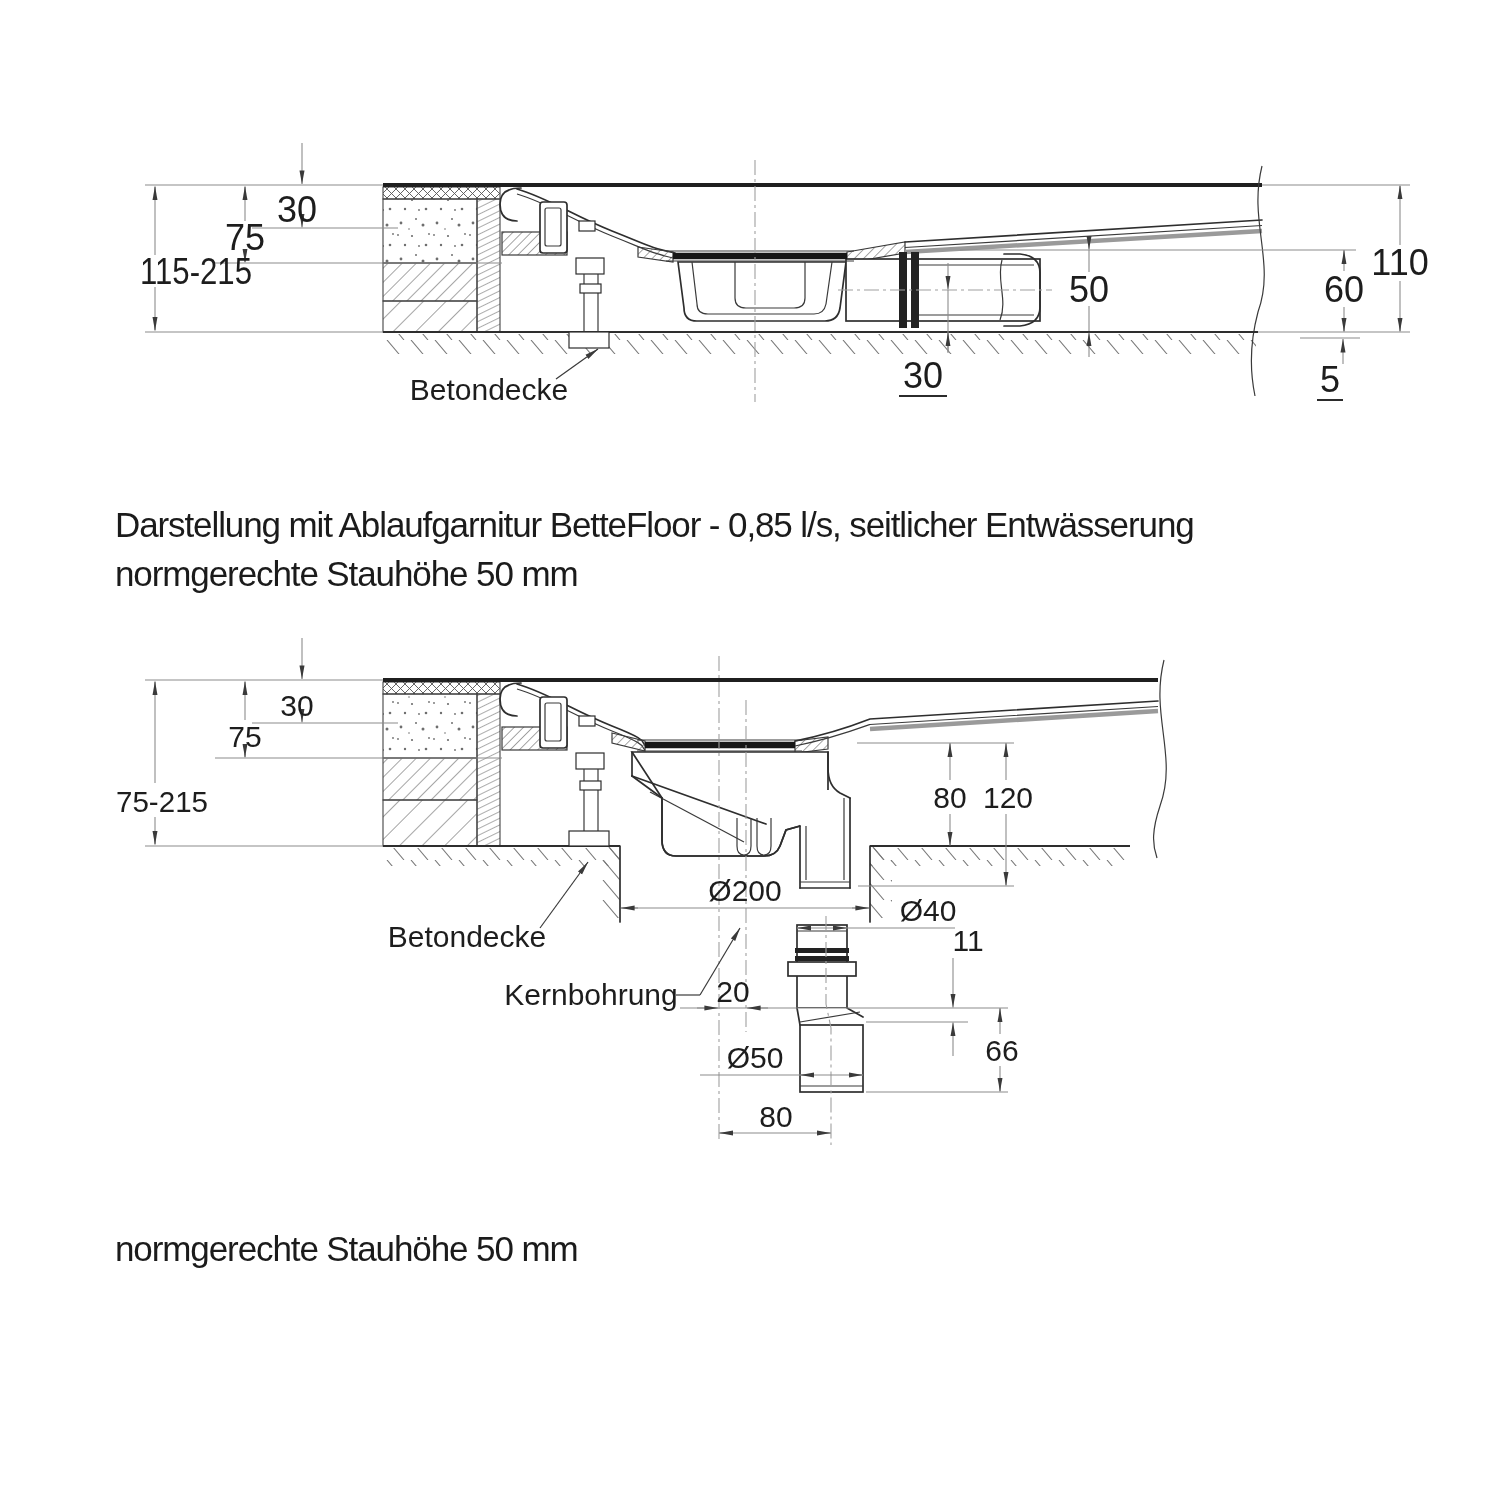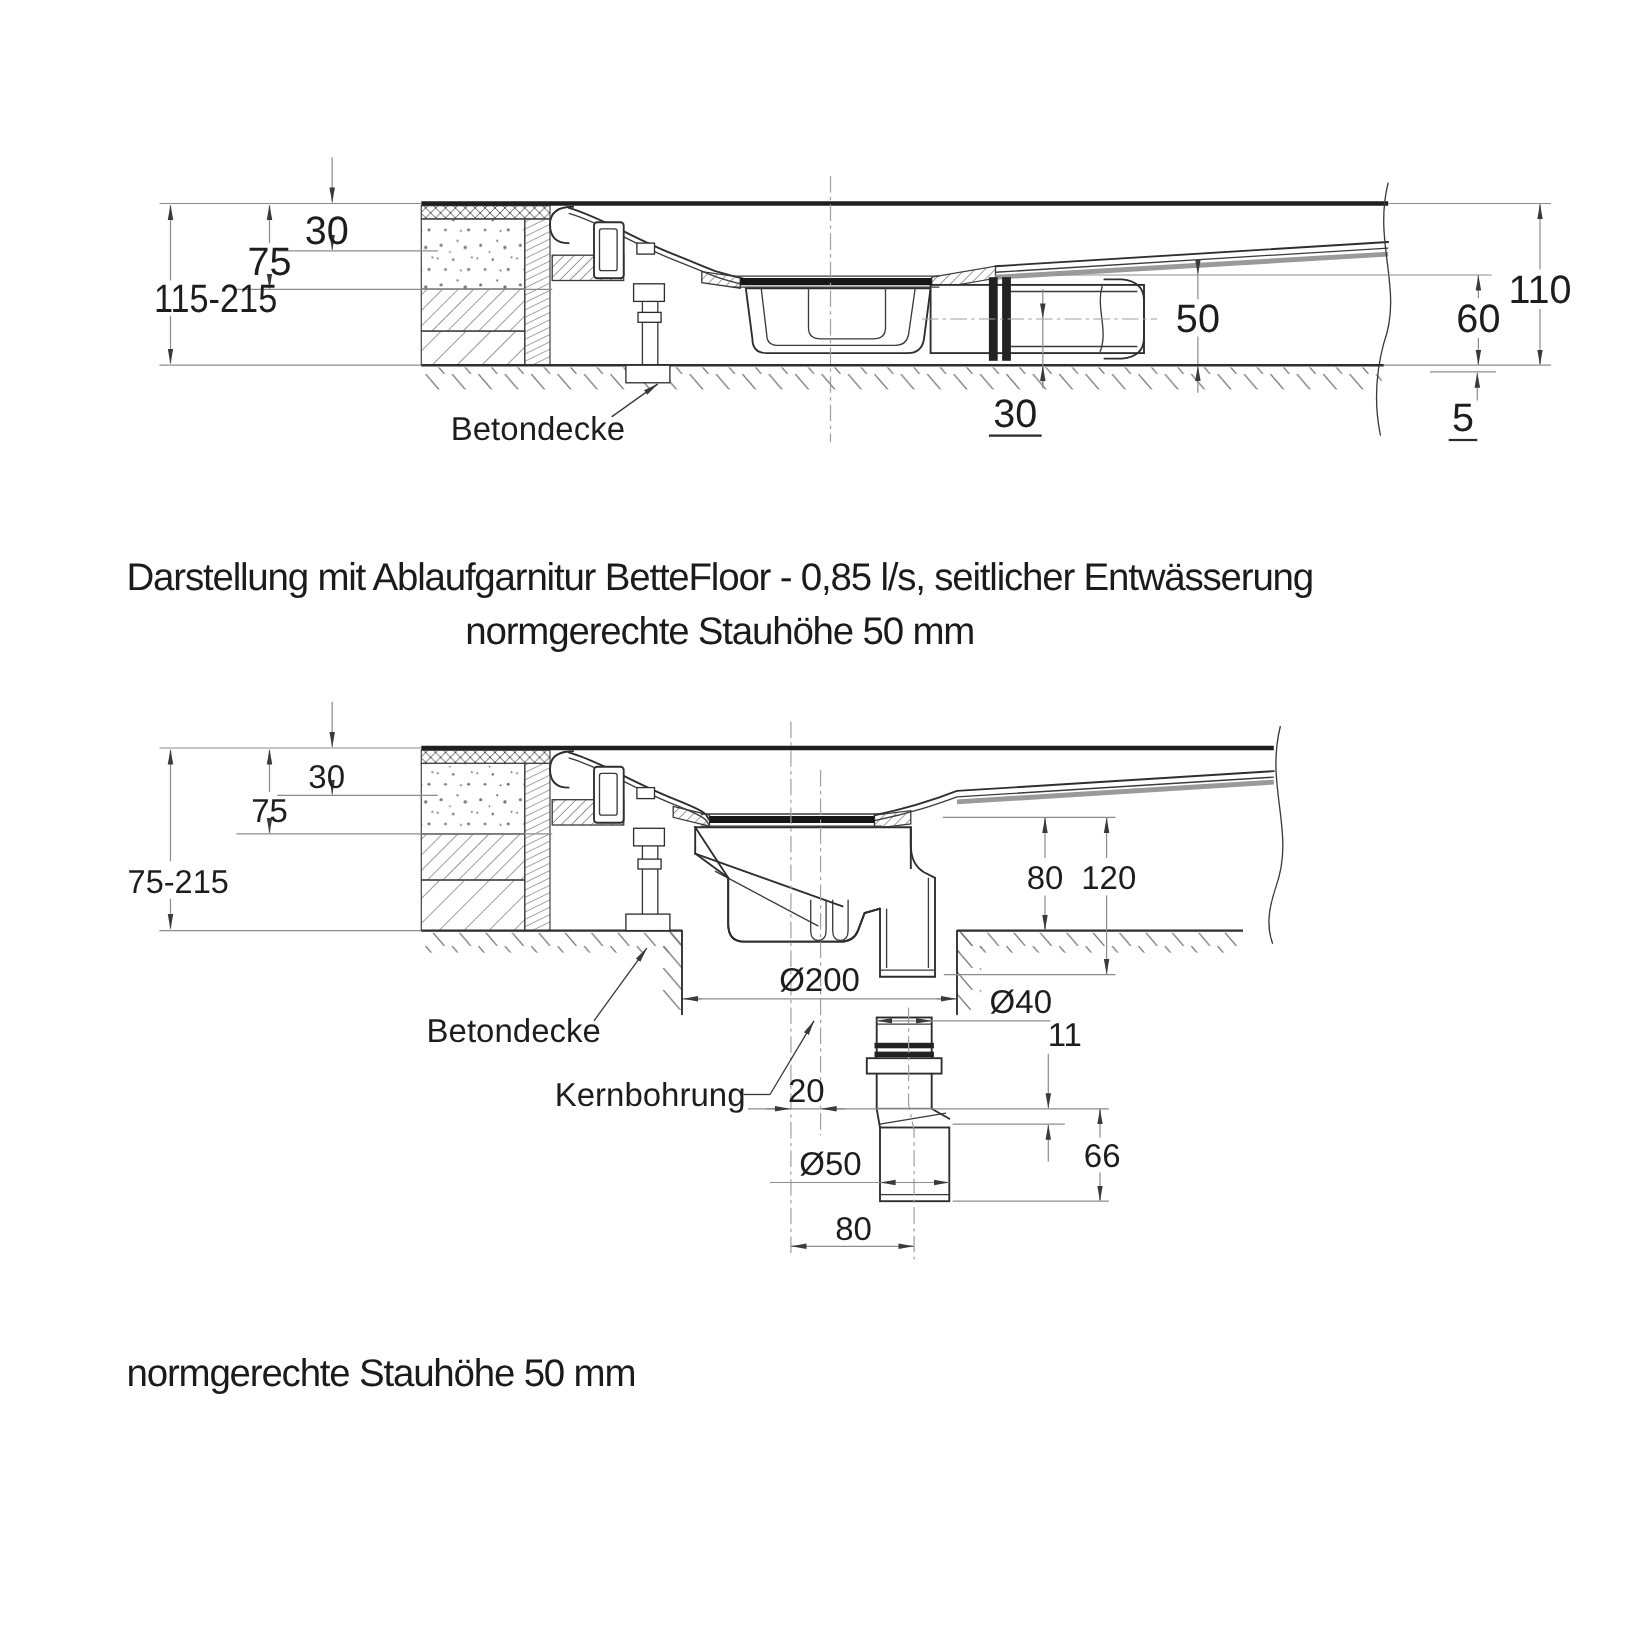--- a/index.html
+++ b/index.html
@@ -1,21 +1,21 @@
 <!DOCTYPE html>
 <html><head>
 <meta charset="utf-8">
 <style>
   html,body{margin:0;padding:0;background:#ffffff;}
   .stage{position:relative;width:1500px;height:1500px;background:#fff;overflow:hidden;
          font-family:"Liberation Sans", sans-serif;border-radius:14px;}
   .stage svg{position:absolute;left:0;top:0;}
   .caption{position:absolute;left:115px;font-size:35px;line-height:49px;letter-spacing:-1.1px;
            color:#1b1b1b;white-space:nowrap;}
-  .cap1{top:500px;text-align:center;} .cap2{top:1224px;}
+  .cap1{top:500px;} .cap2{top:1224px;}
 
   
   .ol{stroke:#2e2e2e;stroke-width:1.7;fill:none;stroke-linecap:round;}
   .ol2{stroke:#3a3a3a;stroke-width:1.2;fill:none;}
   .thick{stroke:#1f1f1f;stroke-width:4.2;fill:none;}
   .plate{stroke:#161616;stroke-width:6.5;fill:none;}
   .grayband{stroke:#9a9a9a;stroke-width:4.5;fill:none;}
   .dim{stroke:#8c8c8c;stroke-width:1.1;fill:none;}
   .cl{stroke:#a0a0a0;stroke-width:1.1;fill:none;stroke-dasharray:15 4 3 4;}
   .wf{fill:#ffffff;stroke:#2e2e2e;stroke-width:1.7;}

